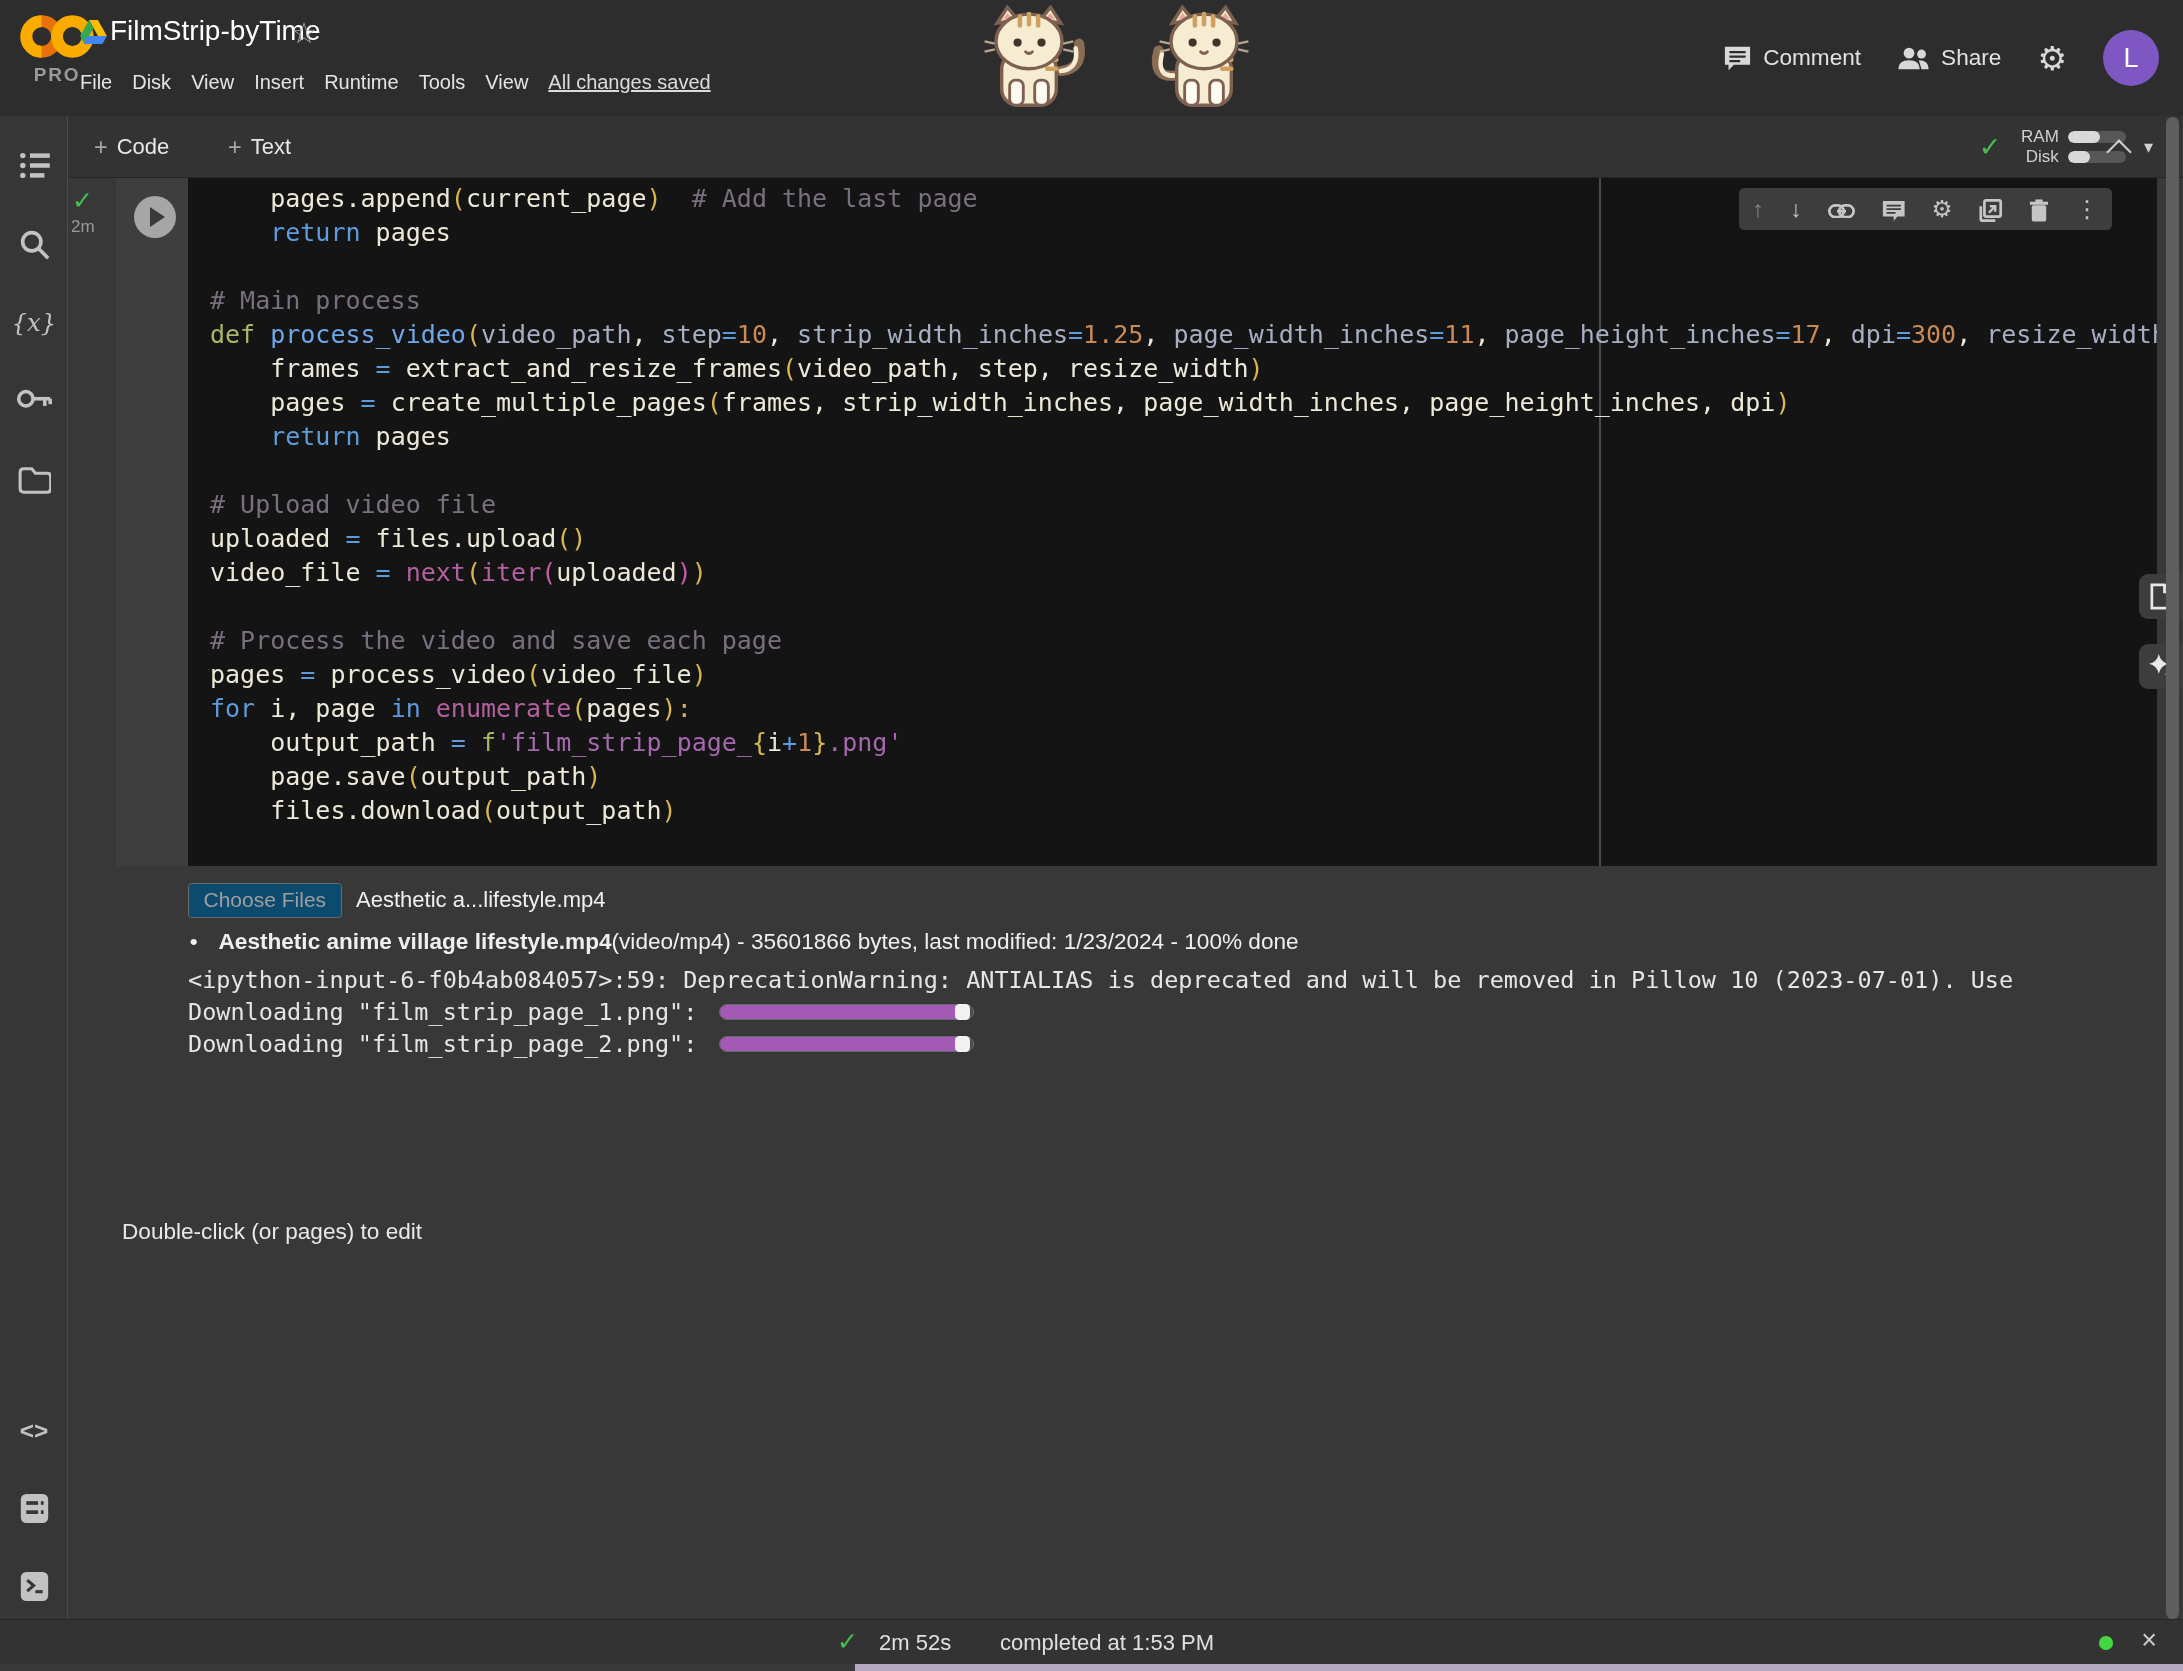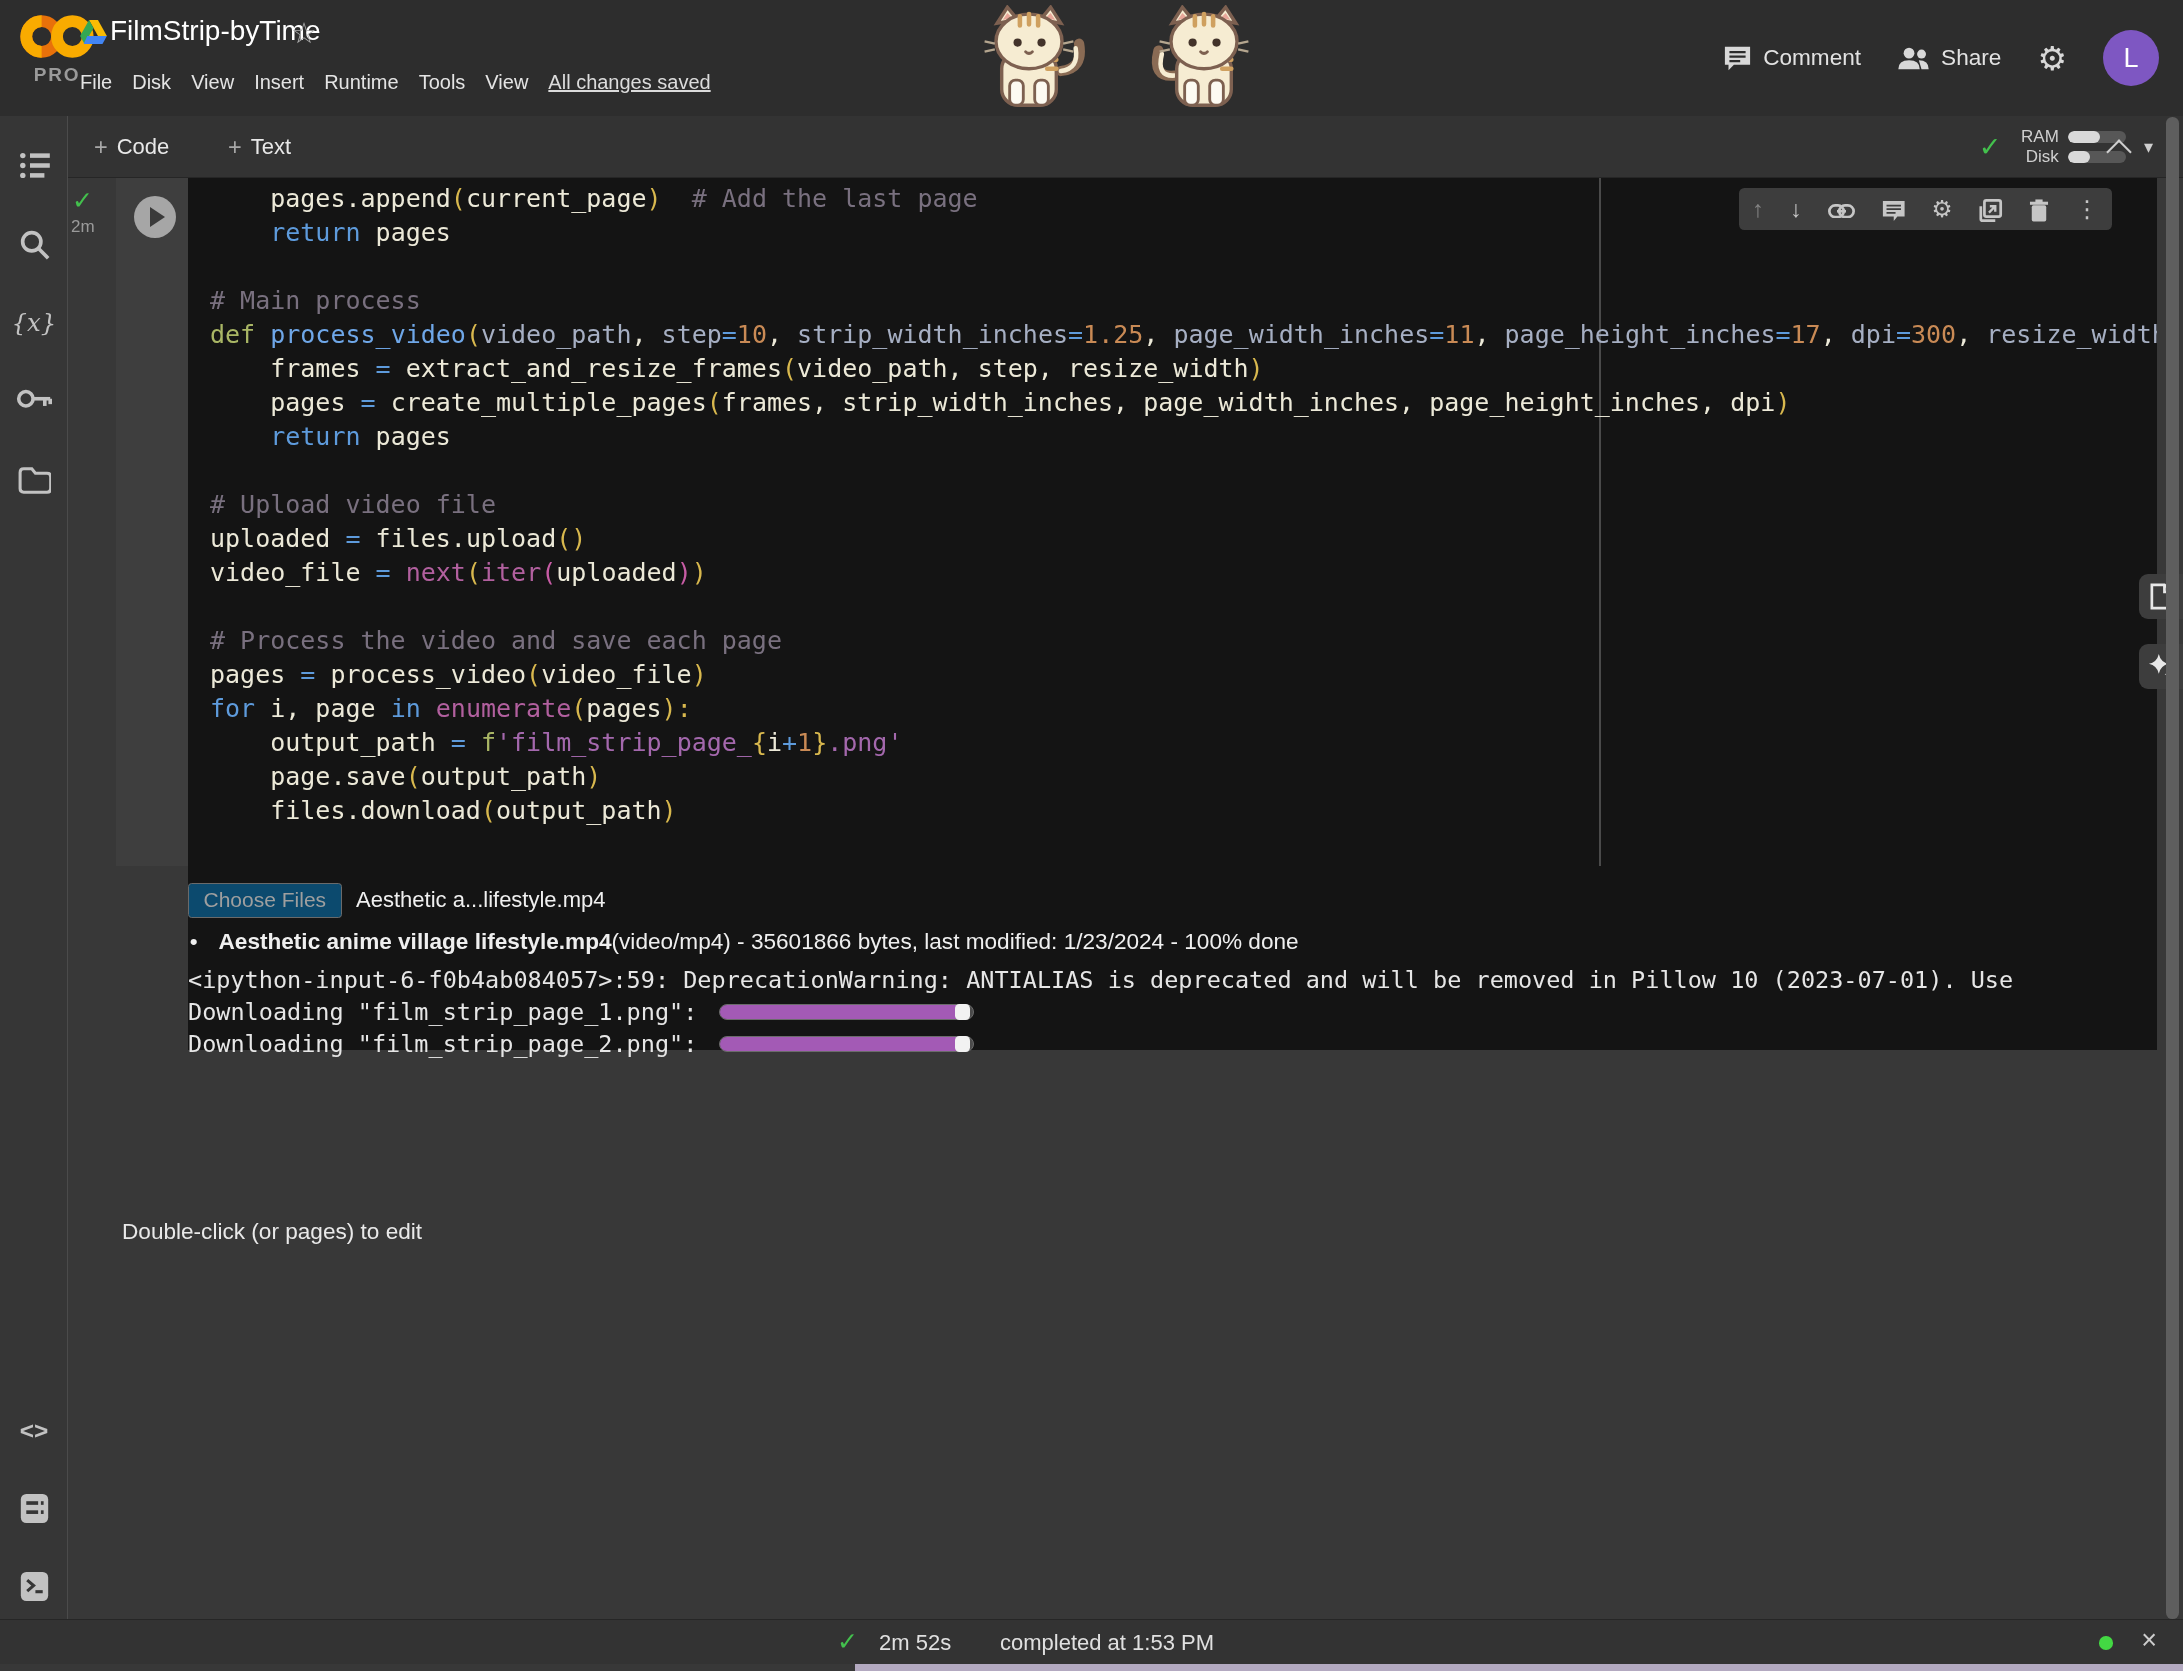--- a/index.html
+++ b/index.html
@@ -40,21 +40,21 @@
   
   #rail { position:absolute; left:0; top:116px; width:68px; height:1503px; background:#363636; border-right:0.9px solid #4b4b4b; }
   .rail-ic { position:absolute; left:0; width:68px; text-align:center; color:#c2c2c2; }
   
   #gutter-check { position:absolute; left:72px; top:186px; color:#43c04d; font-size:25px; }
   #gutter-time { position:absolute; left:71px; top:217px; color:#9a9a9a; font-size:17px; }
   #cell-rail { position:absolute; left:116px; top:178px; width:72px; height:688px; background:#3e3e3e; }
   #play-btn { position:absolute; left:18px; top:18px; width:42px; height:42px; border-radius:50%; background:#a6a6a6;
     display:flex; align-items:center; justify-content:center; }
   #play-btn .tri { width:0; height:0; border-left:15.4px solid #3a3a3a; border-top:10px solid transparent; border-bottom:10px solid transparent; margin-left:4.5px; }
-  #editor { position:absolute; left:188px; top:178px; width:1969px; height:872px; background:#141414; overflow:hidden; }
+  #editor { position:absolute; left:188px; top:178px; width:1969px; height:688px; background:#141414; overflow:hidden; }
   #code-area { position:absolute; left:22px; top:3.6px; font-family:"DejaVu Sans Mono", monospace; font-size:25px; line-height:34px; white-space:pre; }
   .cl { height:34px; }
   .tk-pl { color:#ece9d8; } .tk-cm { color:#79707f; } .tk-kw { color:#5e9bdc; }
   .tk-df { color:#a9b665; } .tk-fn { color:#6fa7e8; } .tk-pr { color:#a6afc3; }
   .tk-nu { color:#c98a55; } .tk-st { color:#a468ad; } .tk-bi { color:#b2609f; }
   .tk-p1 { color:#d8b84e; } .tk-p2 { color:#c75ca5; }
   #editor-divider { position:absolute; left:1411px; top:0; width:1.8px; height:688px; background:#4a4a4a; }
   #cell-toolbar { position:absolute; right:45px; top:10px; width:373px; height:42px; background:#3d3d3d; border-radius:5.4px;
     display:flex; align-items:center; justify-content:space-around; color:#c6c6c6; }
   .ct-ic { font-size:23.5px; line-height:42px; }

